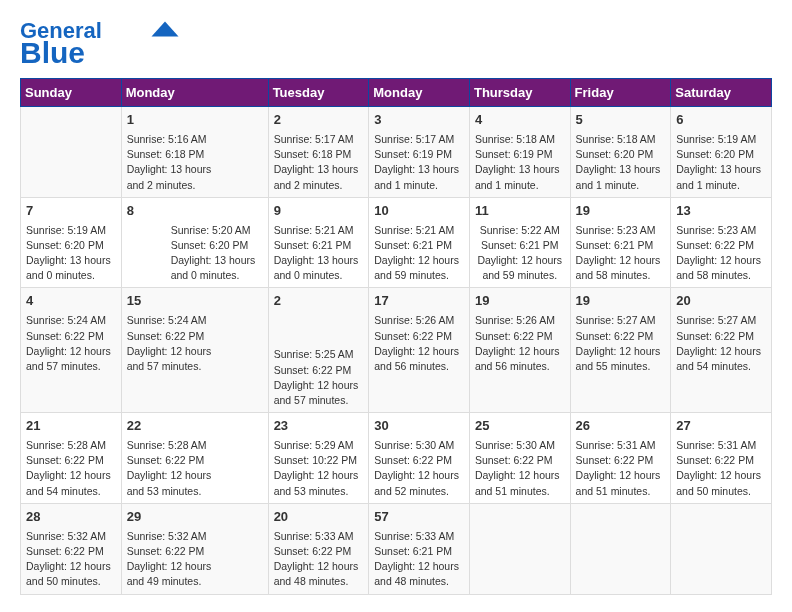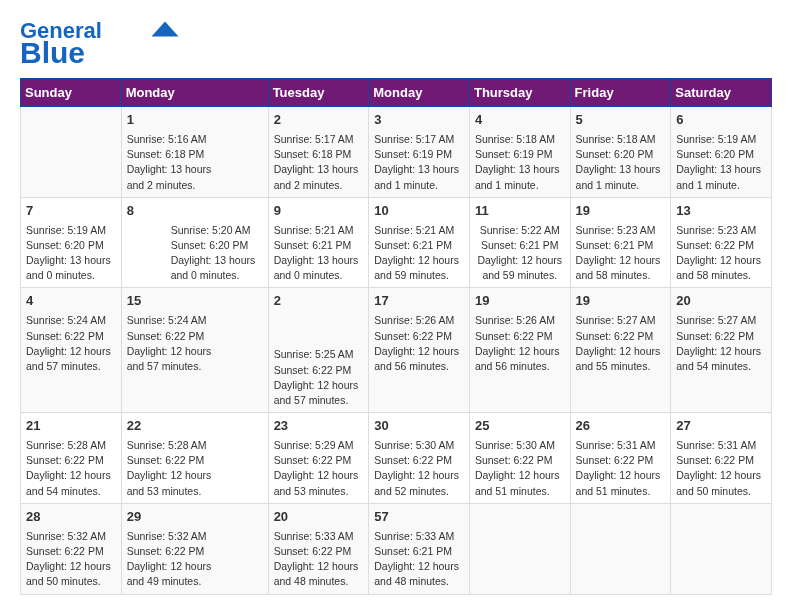--- a/index.html
+++ b/index.html
@@ -279,21 +279,21 @@
         <td>
           <span class="day-num">22</span>
           <div class="cell-info" style="white-space: pre-line;">Sunrise: 5:28 AM
 Sunset: 6:22 PM
 Daylight: 12 hours
 and 53 minutes.</div>
         </td>
         <td>
           <span class="day-num">23</span>
           <div class="cell-info" style="white-space: pre-line;">Sunrise: 5:29 AM
-Sunset: 6:22 PM
+Sunset: 10:22 PM
 Daylight: 12 hours
 and 53 minutes.</div>
         </td>
         <td>
           <span class="day-num">30</span>
           <div class="cell-info" style="white-space: pre-line;">Sunrise: 5:30 AM
 Sunset: 6:22 PM
 Daylight: 12 hours
 and 52 minutes.</div>
         </td>

